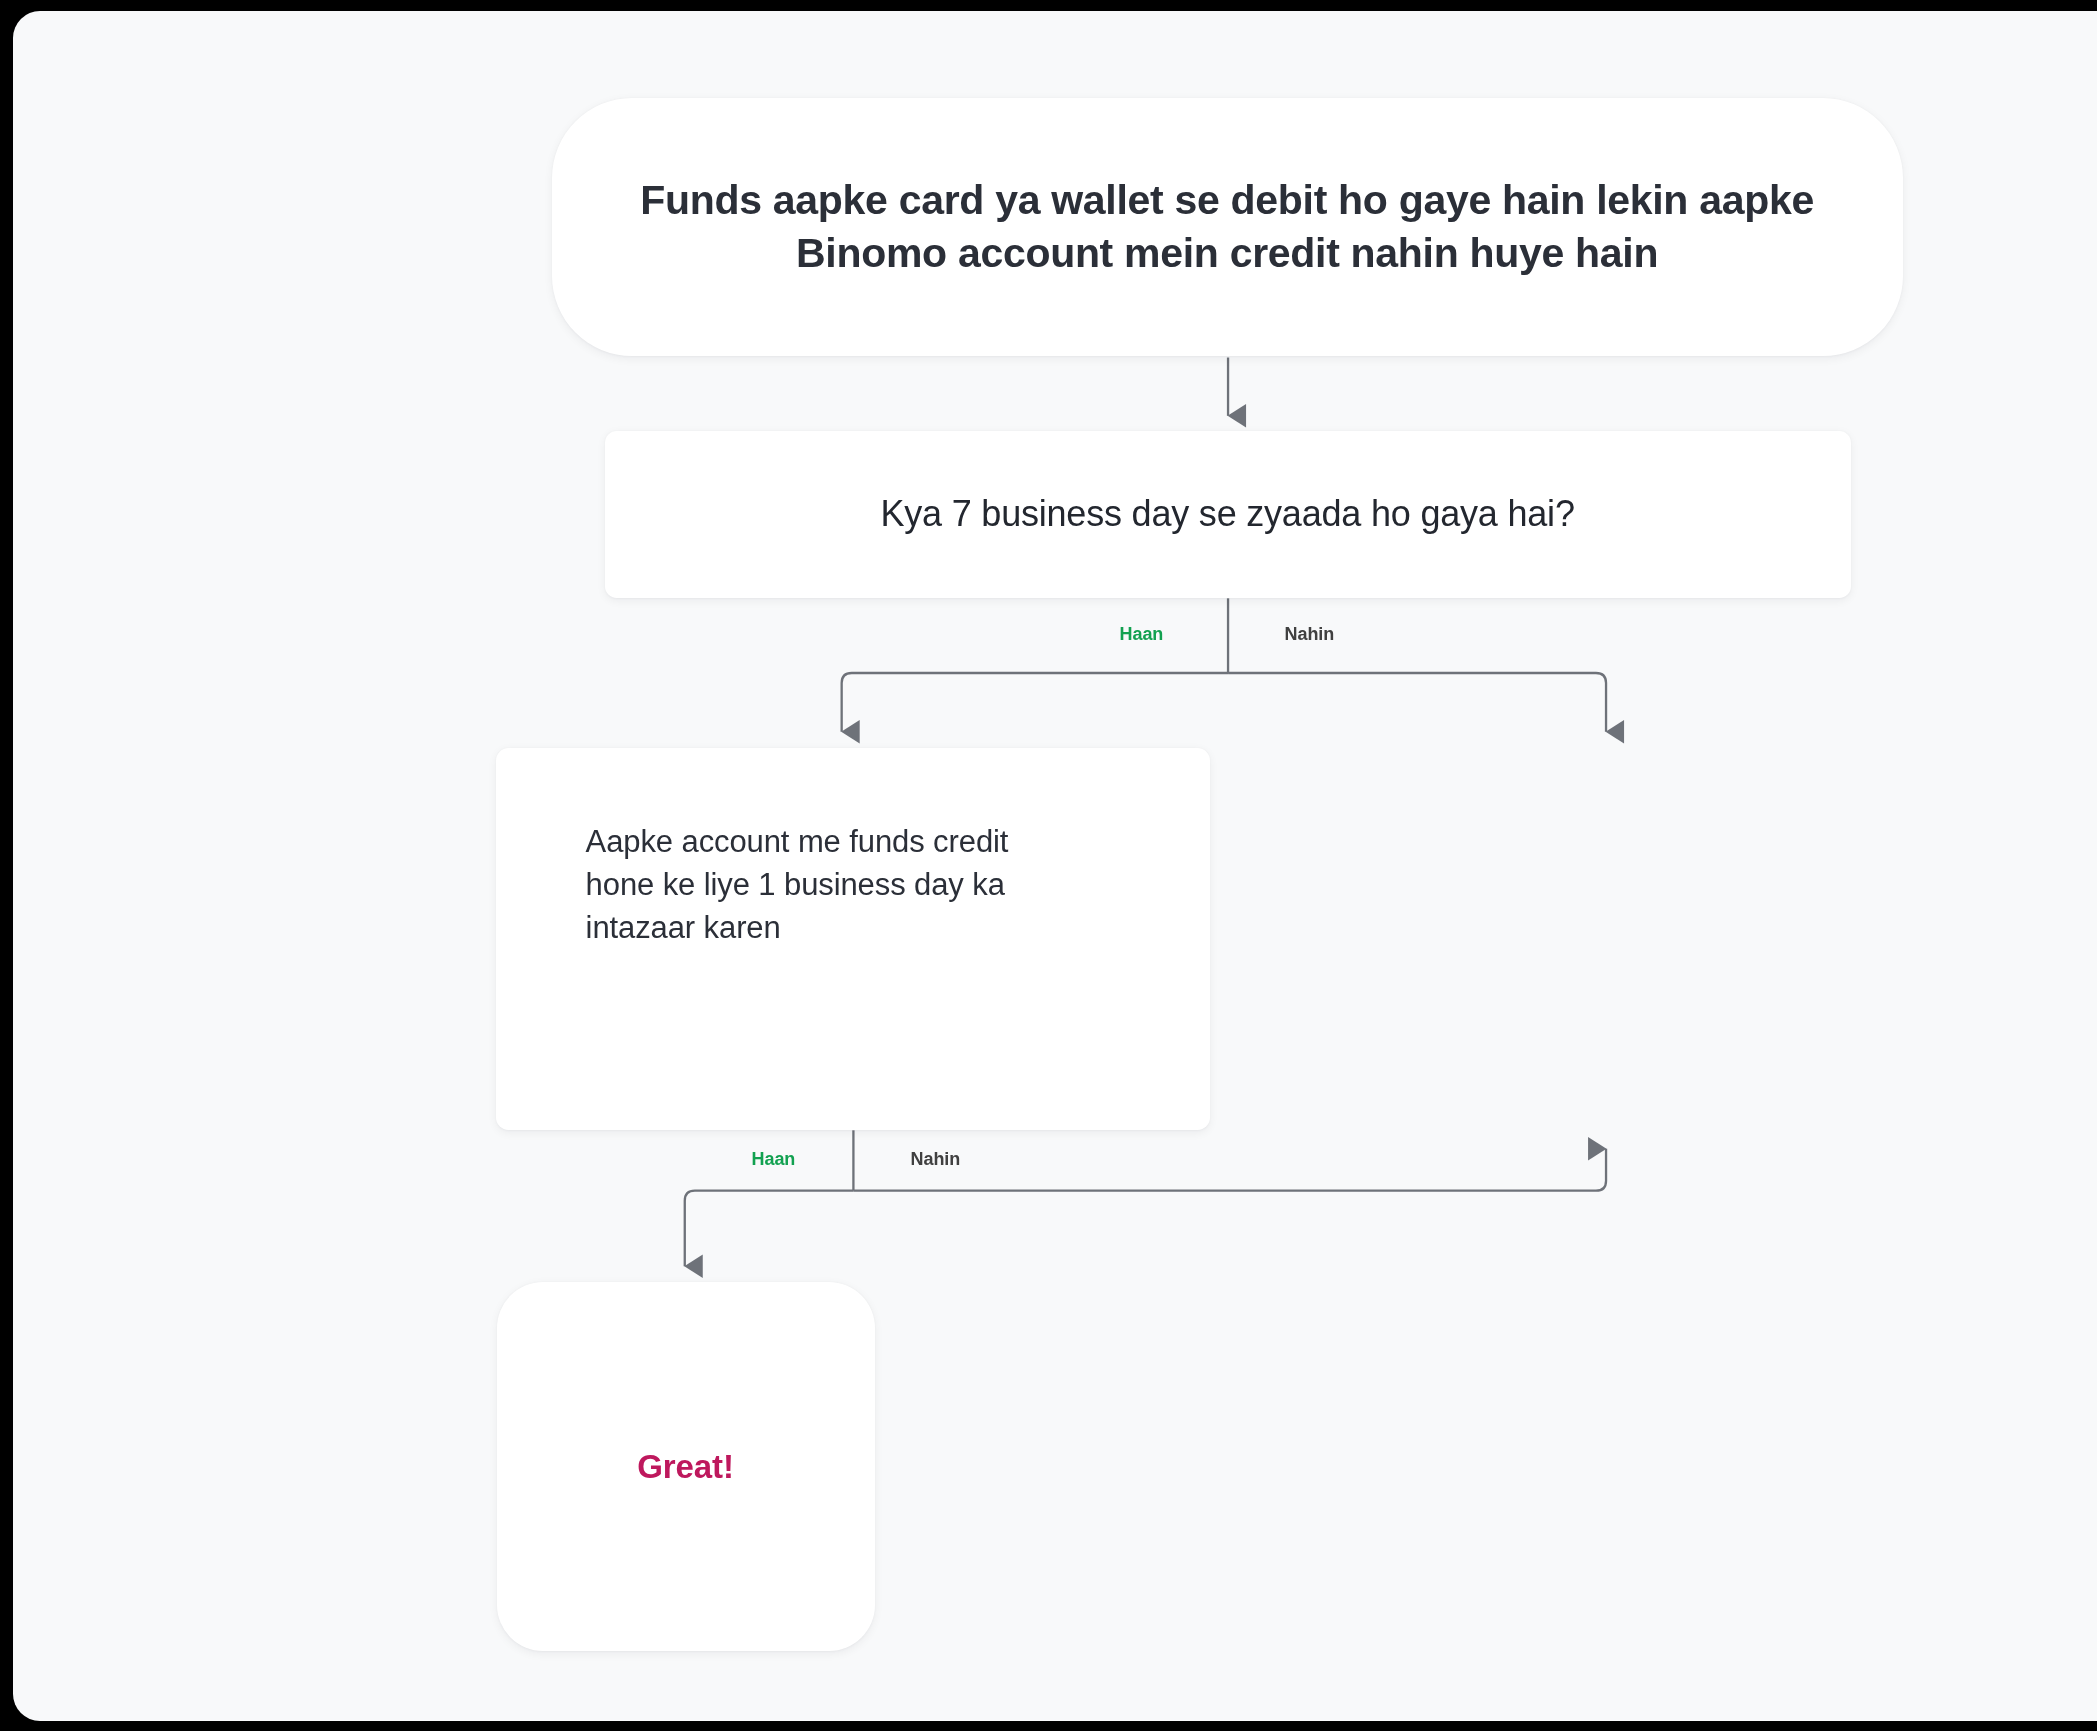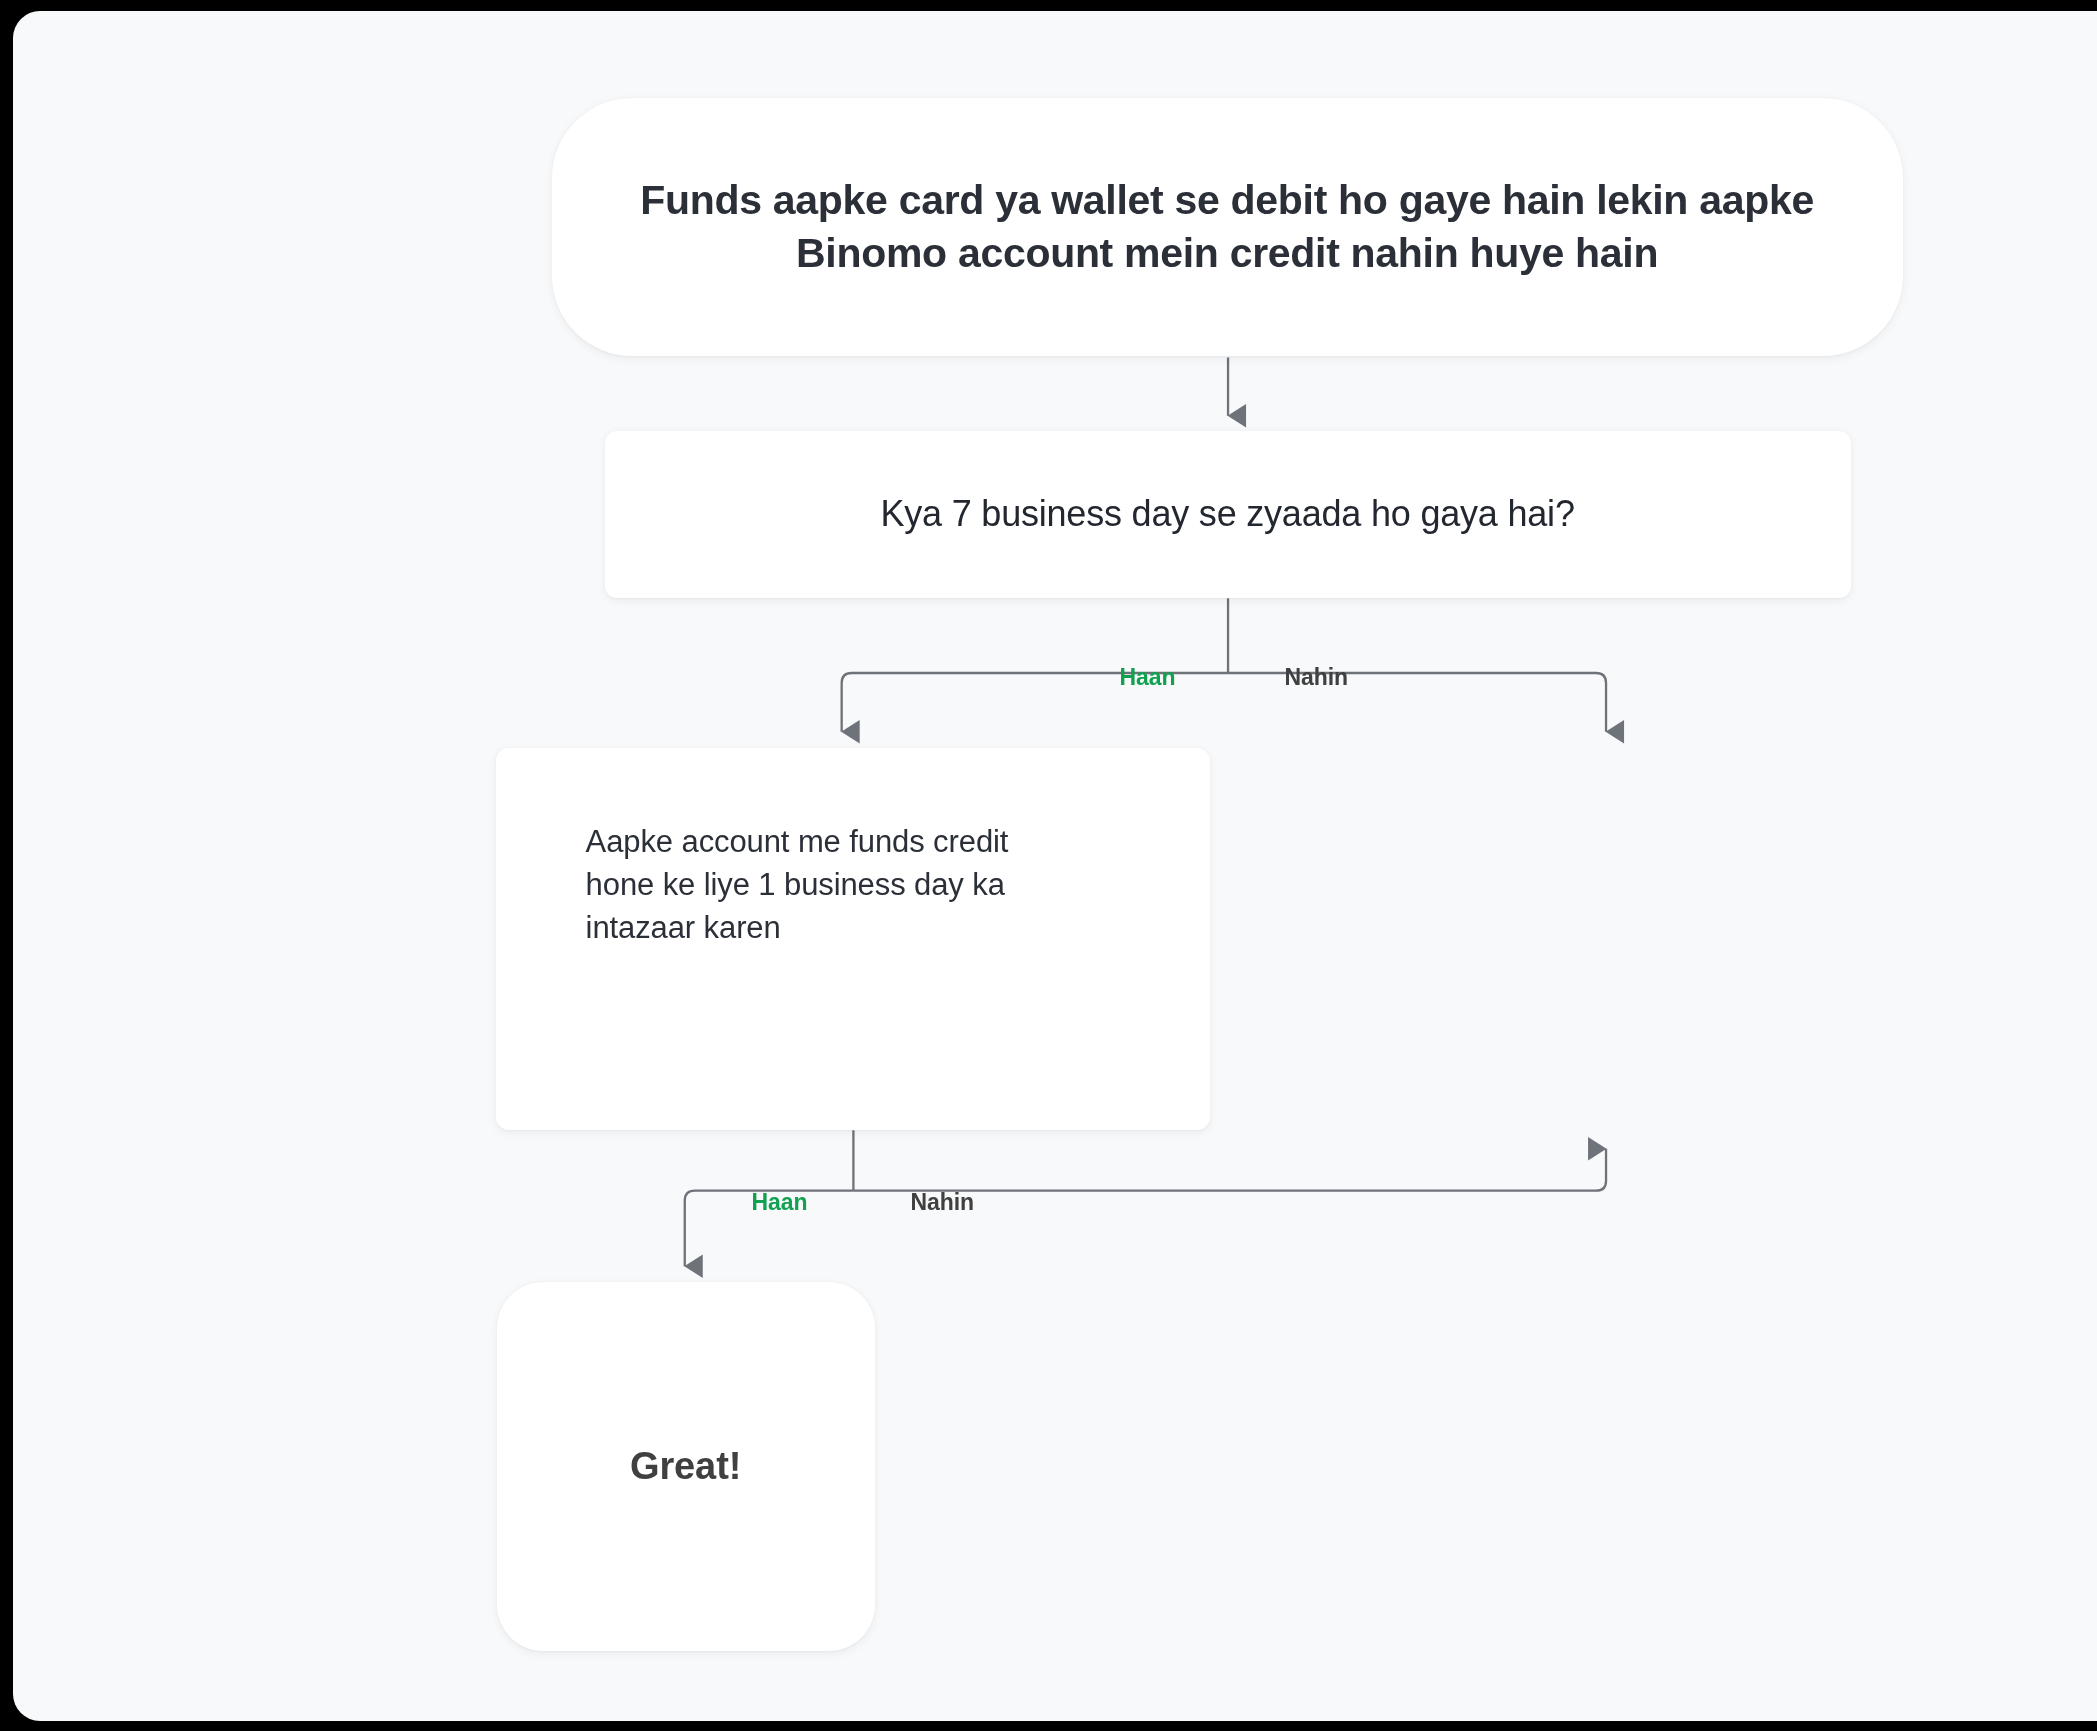--- a/index.html
+++ b/index.html
@@ -136,43 +136,42 @@
     left: 484px;
     top: 1271px;
     width: 378px;
     height: 369px;
     border-radius: 46px;
     display: flex;
     align-items: center;
     justify-content: center;
   }
   #node-great .great-text {
-    font-size: 38px;
-    font-weight: 700;
-    color: #404040;
+    font-size: 33px;
+    font-weight: 700;
+    color: #be185d;
     letter-spacing: -0.1px;
   }
 
   
   #connectors {
     position: absolute;
     left: 0; top: 0;
     width: 2415px;
     height: 1710px;
     pointer-events: none;
   }
 
   
   .edge-label {
     position: absolute;
-    font-size: 23px;
+    font-size: 18px;
     font-weight: 700;
     letter-spacing: -0.1px;
     white-space: nowrap;
-    margin-top: 40px;
   }
   .edge-label.yes { color: #12a150; }
   .edge-label.no  { color: #404040; }
 
   #label-haan-1  { left: 1107px; top: 613px; }
   #label-nahin-1 { left: 1272px; top: 613px; }
   #label-haan-2  { left: 739px; top: 1138px; }
   #label-nahin-2 { left: 898px; top: 1138px; }
 </style>
 </head>

